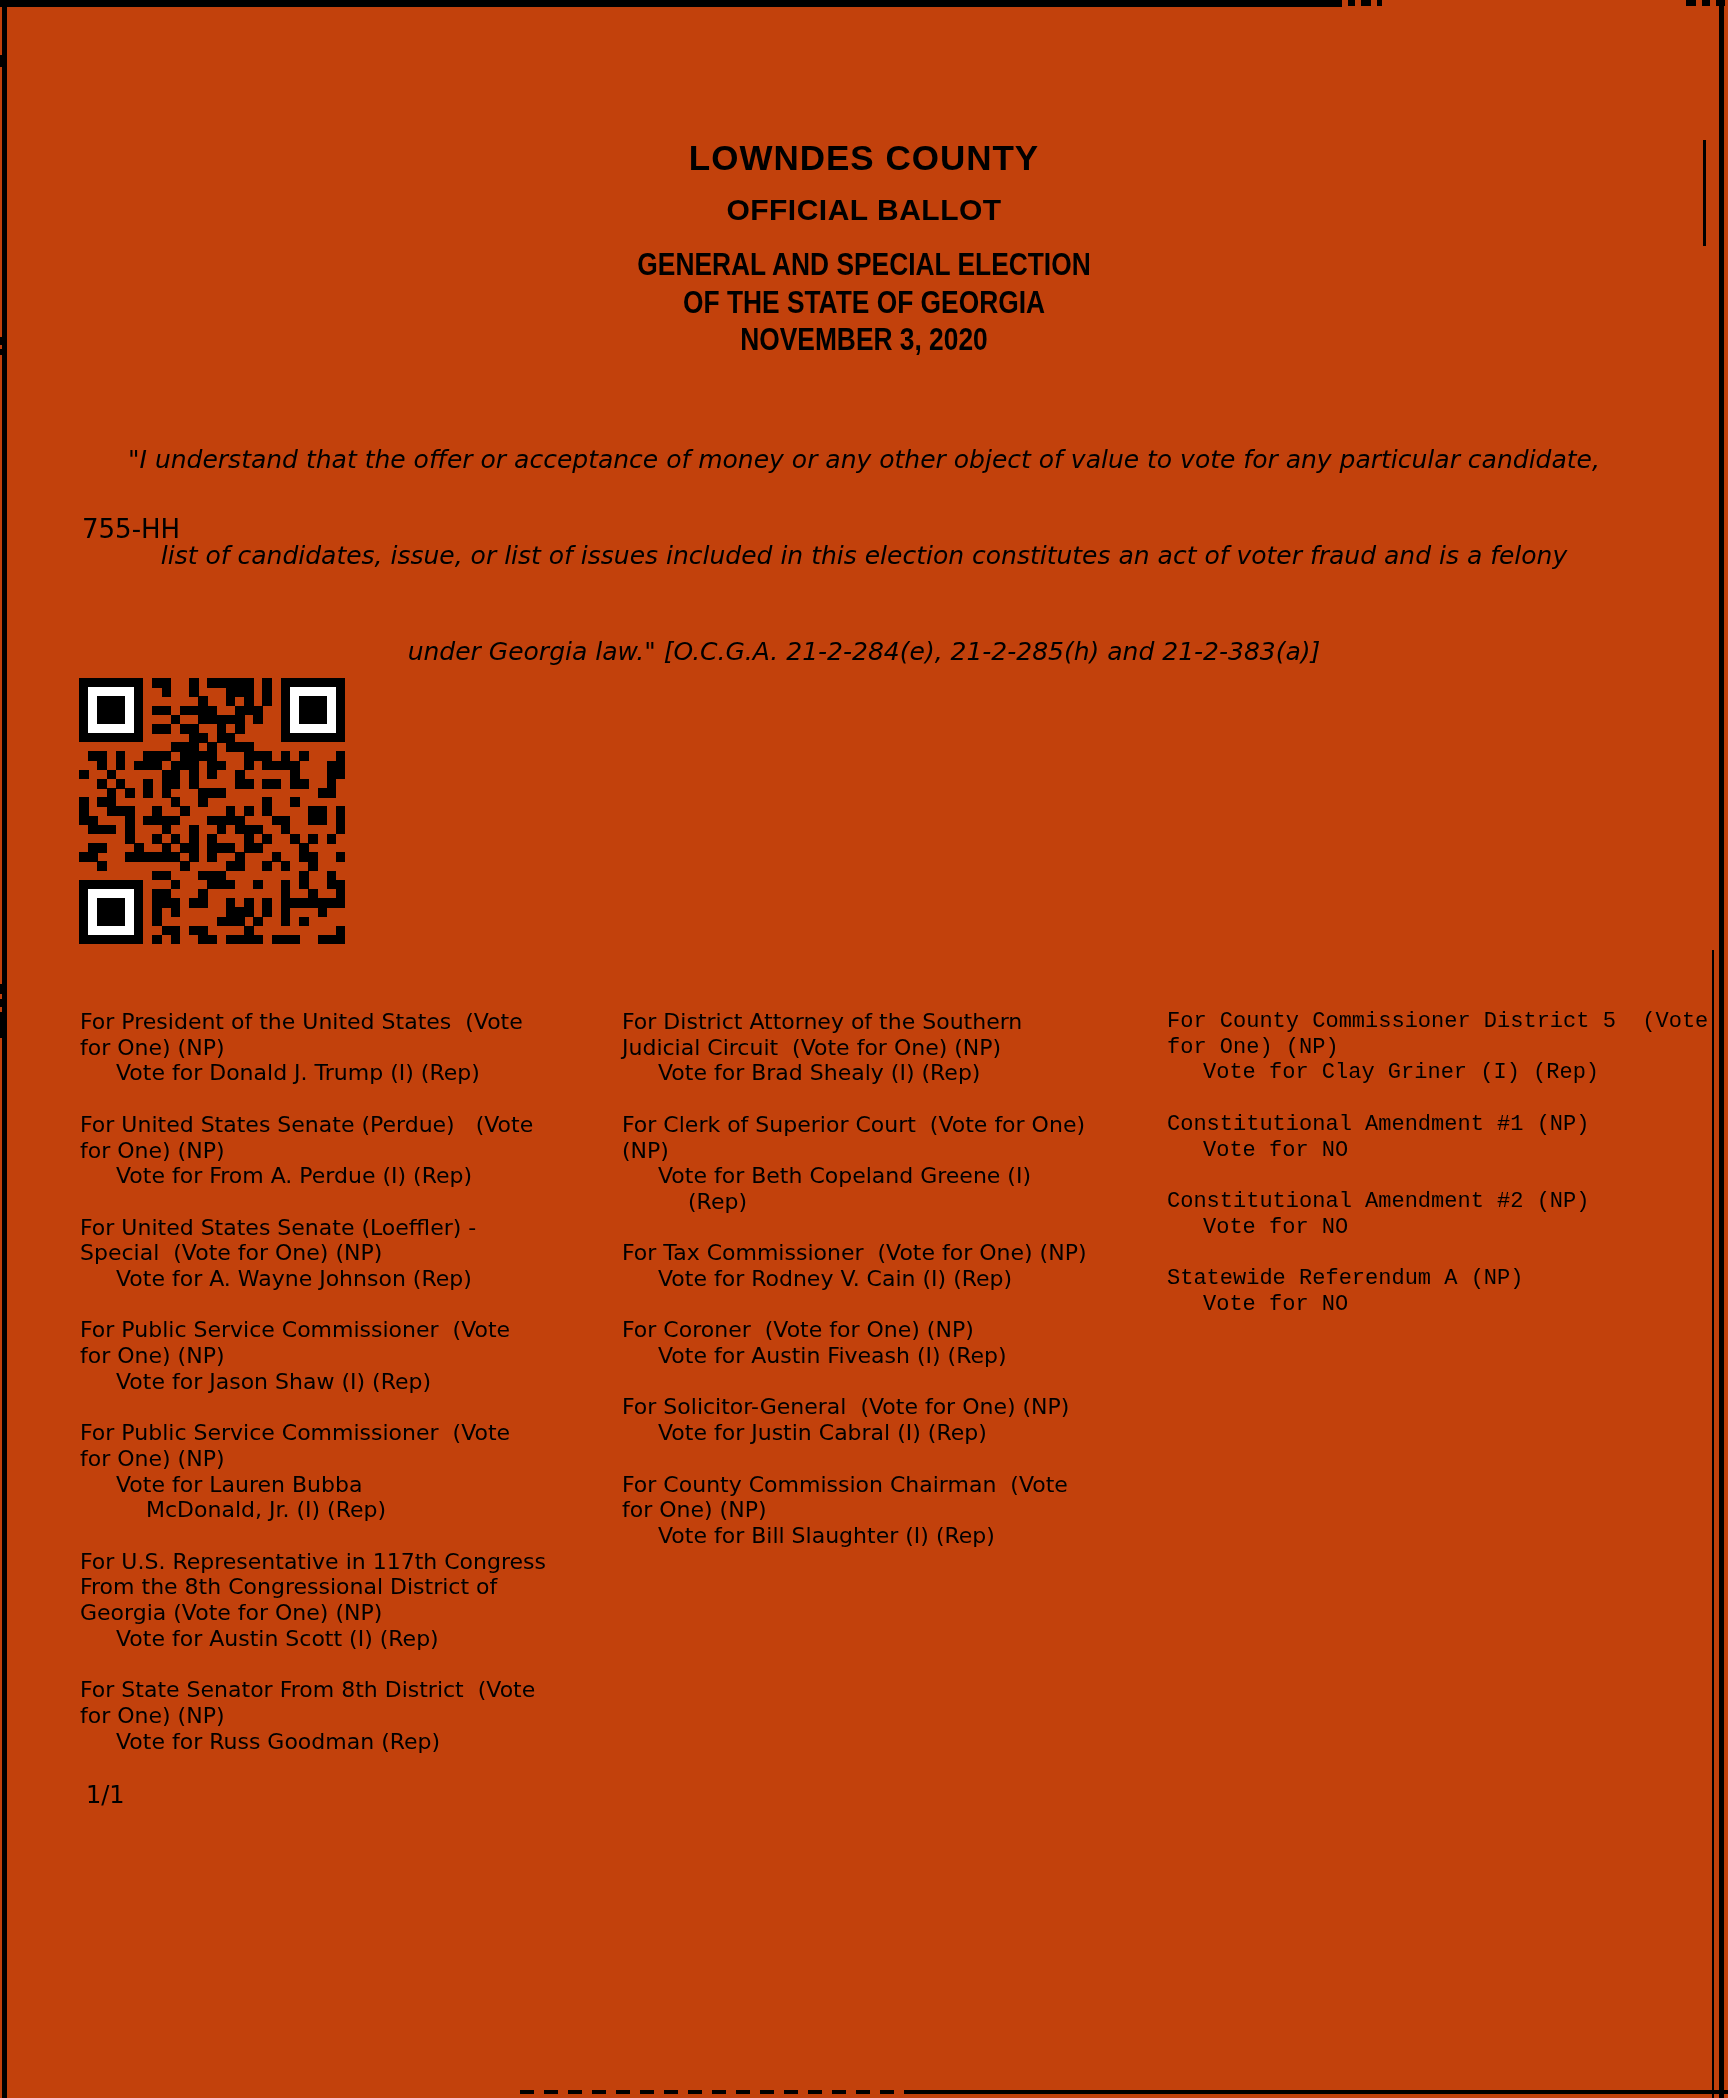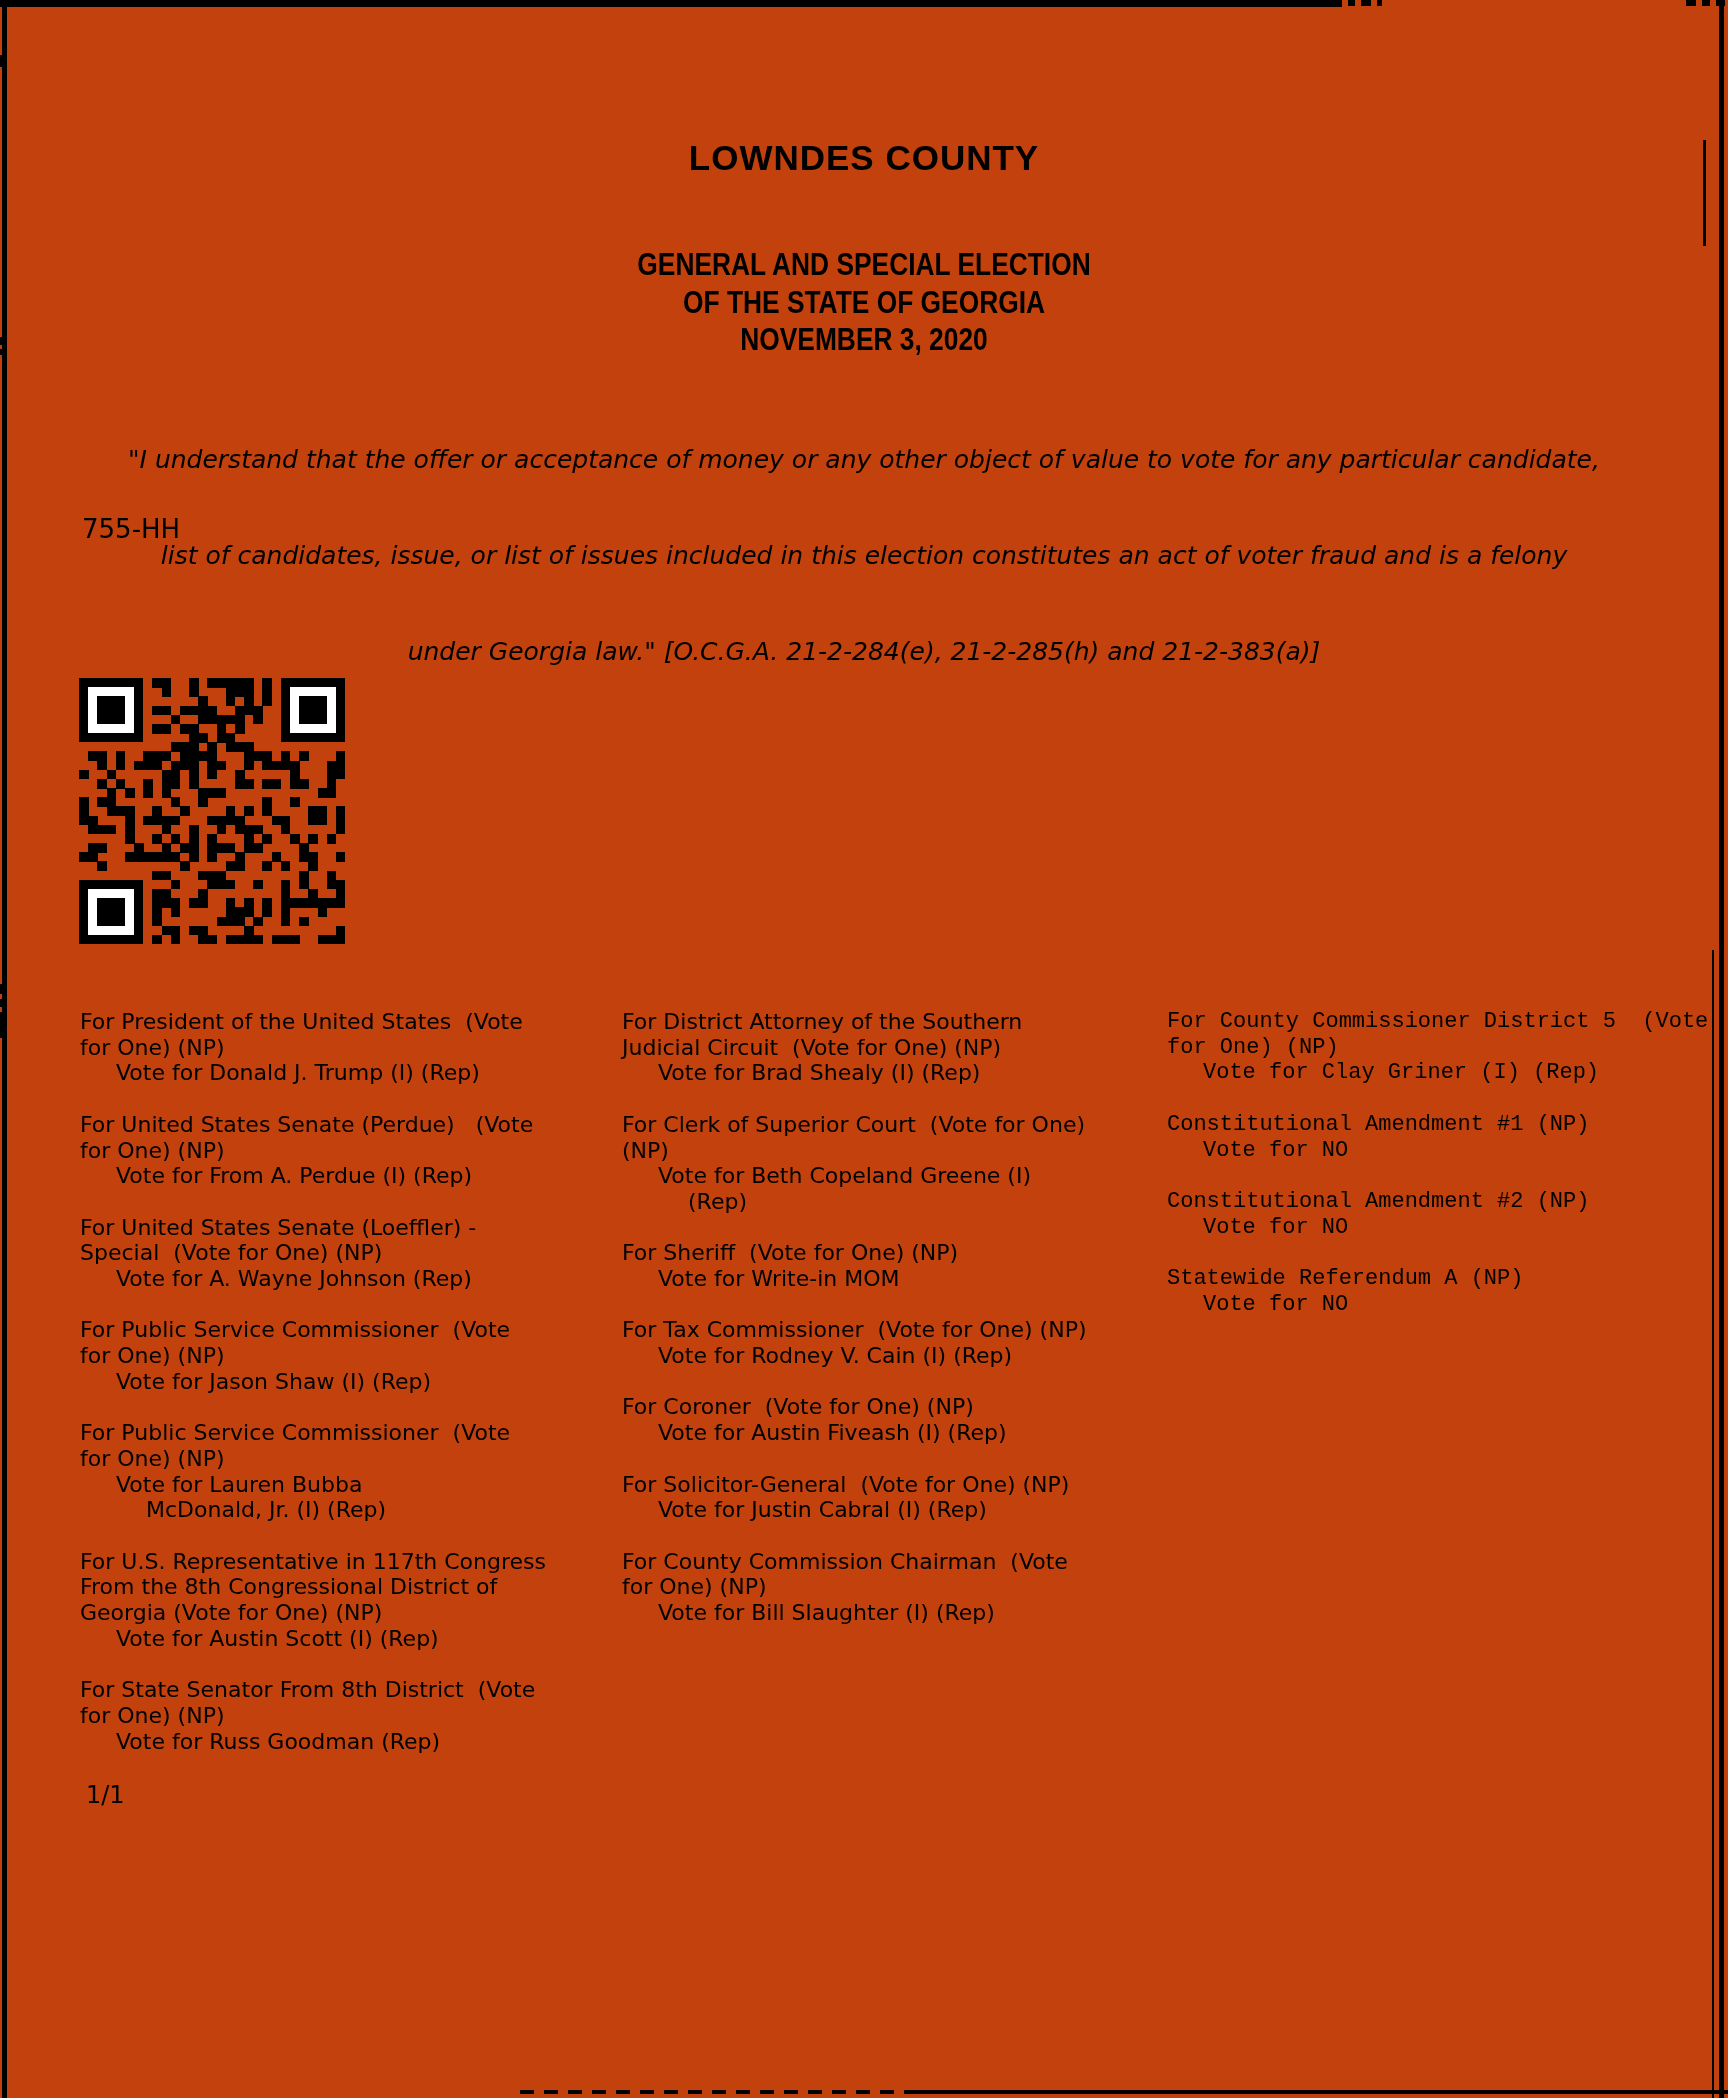--- a/index.html
+++ b/index.html
@@ -74,20 +74,21 @@
   <div class="ink tick-a"></div>
   <div class="ink tick-b"></div>
   <div class="ink tick-c"></div>
   <div class="ink tick-d"></div>
   <div class="ink tick-e"></div>
   <div class="ink tick-f"></div>
   <div class="bottom-dash"></div>
   <div class="ink bottom-solid"></div>
 
   <div class="hline" id="h-county">LOWNDES COUNTY</div>
+  <div class="hline" id="h-ballot">OFFICIAL BALLOT</div>
   <div class="hline h-cond" id="h-el1">GENERAL AND SPECIAL ELECTION</div>
   <div class="hline h-cond" id="h-el2">OF THE STATE OF GEORGIA</div>
   <div class="hline h-cond" id="h-el3">NOVEMBER 3, 2020</div>
 
   <div id="disclaimer">
     <div>"I understand that the offer or acceptance of money or any other object of value to vote for any particular candidate,</div>
     <div>list of candidates, issue, or list of issues included in this election constitutes an act of voter fraud and is a felony</div>
     <div>under Georgia law." [O.C.G.A. 21-2-284(e), 21-2-285(h) and 21-2-383(a)]</div>
   </div>
 
@@ -430,24 +431,20 @@
         <div>Judicial Circuit  (Vote for One) (NP)</div>
         <div class="v1">Vote for Brad Shealy (I) (Rep)</div>
       </div>
       <div class="contest">
         <div>For Clerk of Superior Court  (Vote for One)</div>
         <div>(NP)</div>
         <div class="v1">Vote for Beth Copeland Greene (I)</div>
         <div class="v2">(Rep)</div>
       </div>
       <div class="contest">
-        <div>For Sheriff  (Vote for One) (NP)</div>
-        <div class="v1">Vote for Write-in MOM</div>
-      </div>
-      <div class="contest">
         <div>For Tax Commissioner  (Vote for One) (NP)</div>
         <div class="v1">Vote for Rodney V. Cain (I) (Rep)</div>
       </div>
       <div class="contest">
         <div>For Coroner  (Vote for One) (NP)</div>
         <div class="v1">Vote for Austin Fiveash (I) (Rep)</div>
       </div>
       <div class="contest">
         <div>For Solicitor-General  (Vote for One) (NP)</div>
         <div class="v1">Vote for Justin Cabral (I) (Rep)</div>

